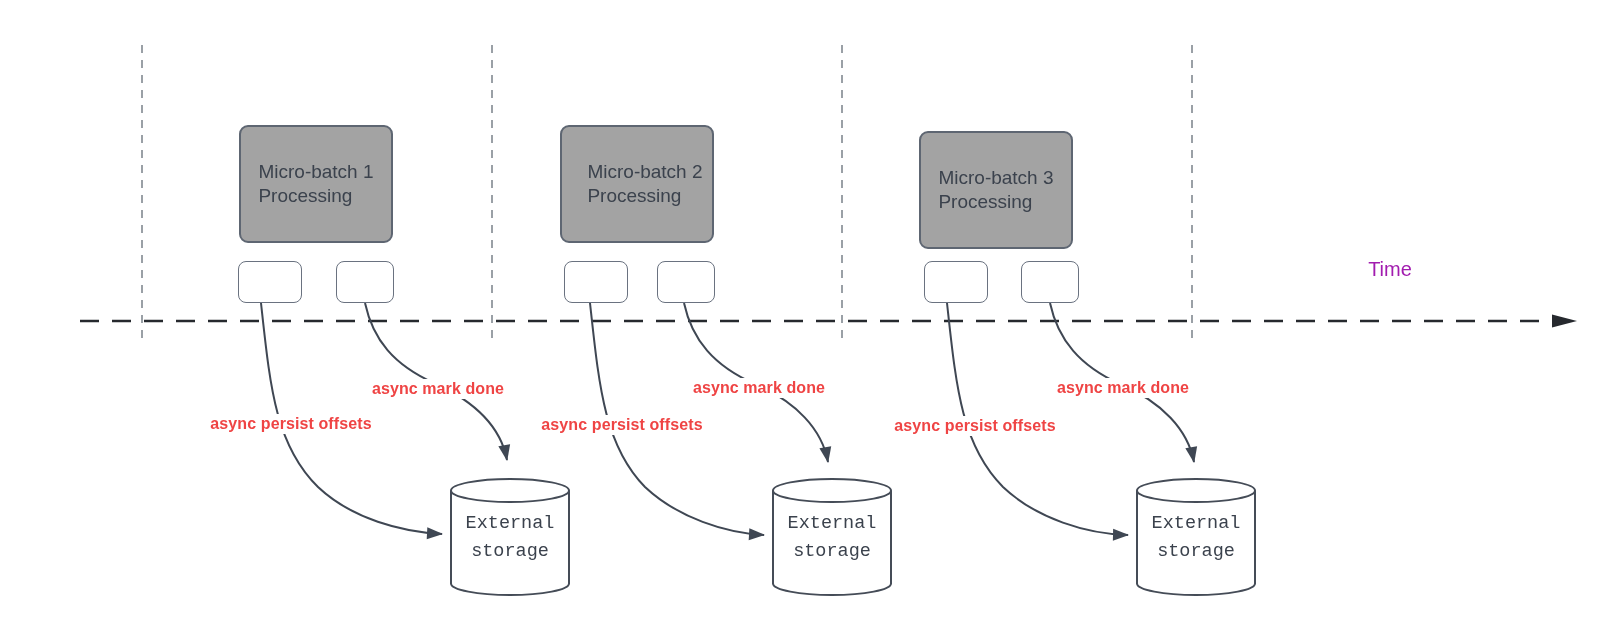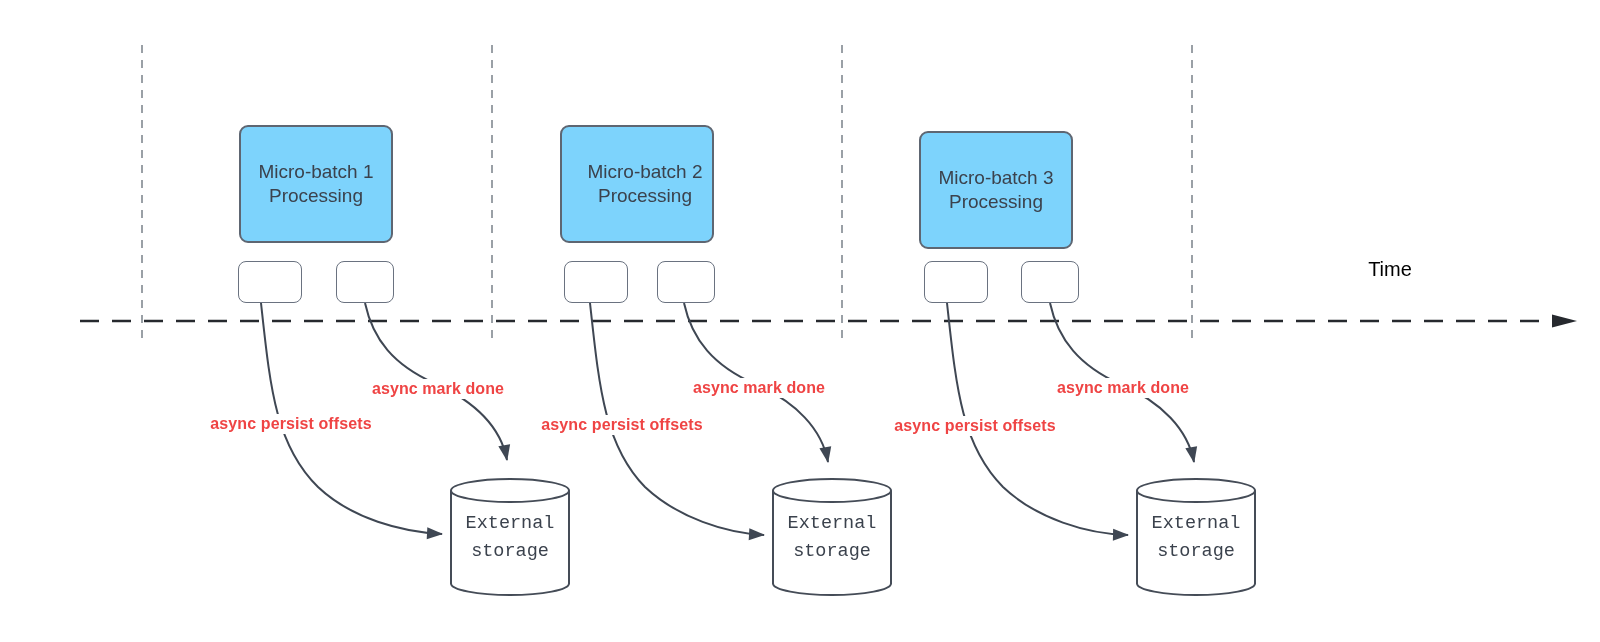--- a/index.html
+++ b/index.html
@@ -4,22 +4,22 @@
 <style>
   html,body{margin:0;padding:0;background:#ffffff;}
   #stage{
     position:relative;width:1600px;height:642px;background:#ffffff;overflow:hidden;
     font-family:"Liberation Sans", sans-serif;
   }
   #lines-layer{position:absolute;left:0;top:0;width:1600px;height:642px;}
 
   .mb-box{
     position:absolute;width:154px;height:118px;box-sizing:border-box;
-    border:2px solid #5e6672;border-radius:9px;background:#7dd3fc;
-    display:flex;align-items:center;justify-content:center;text-align:center;
+    border:2px solid #5e6672;border-radius:9px;background:#a3a3a3;
+    display:flex;align-items:center;justify-content:center;text-align:left;
     font-size:19px;line-height:24px;color:#3b424d;
   }
   .box1{left:239px;top:125px;}
   .box2{left:560px;top:125px;padding-left:16px;}
   .box3{left:919px;top:131px;}
 
   .task-box{
     position:absolute;height:42px;box-sizing:border-box;top:261px;
     border:1.6px solid #6a7280;border-radius:8px;background:#ffffff;
   }
@@ -37,21 +37,21 @@
   .p3{left:975px;top:426px;}  .md3{left:1123px;top:388px;}
 
   .storage-text{
     position:absolute;width:118px;text-align:center;top:510px;
     font-size:18.5px;line-height:28px;color:#3b424d;font-family:Liberation Mono, monospace;
   }
   .st1{left:451px;} .st2{left:773px;} .st3{left:1137px;}
 
   .time-label{
     position:absolute;left:1390px;top:258px;transform:translateX(-50%);
-    font-size:20px;color:#000000;white-space:nowrap;
+    font-size:20px;color:#a21caf;white-space:nowrap;
   }
 </style>
 </head>
 <body>
 
 <div id="stage">
 
   <svg id="lines-layer" viewBox="0 0 1600 642" xmlns="http://www.w3.org/2000/svg">
     <defs>
       <marker id="arrow" markerUnits="userSpaceOnUse" markerWidth="18" markerHeight="14" refX="16" refY="7" orient="auto">

